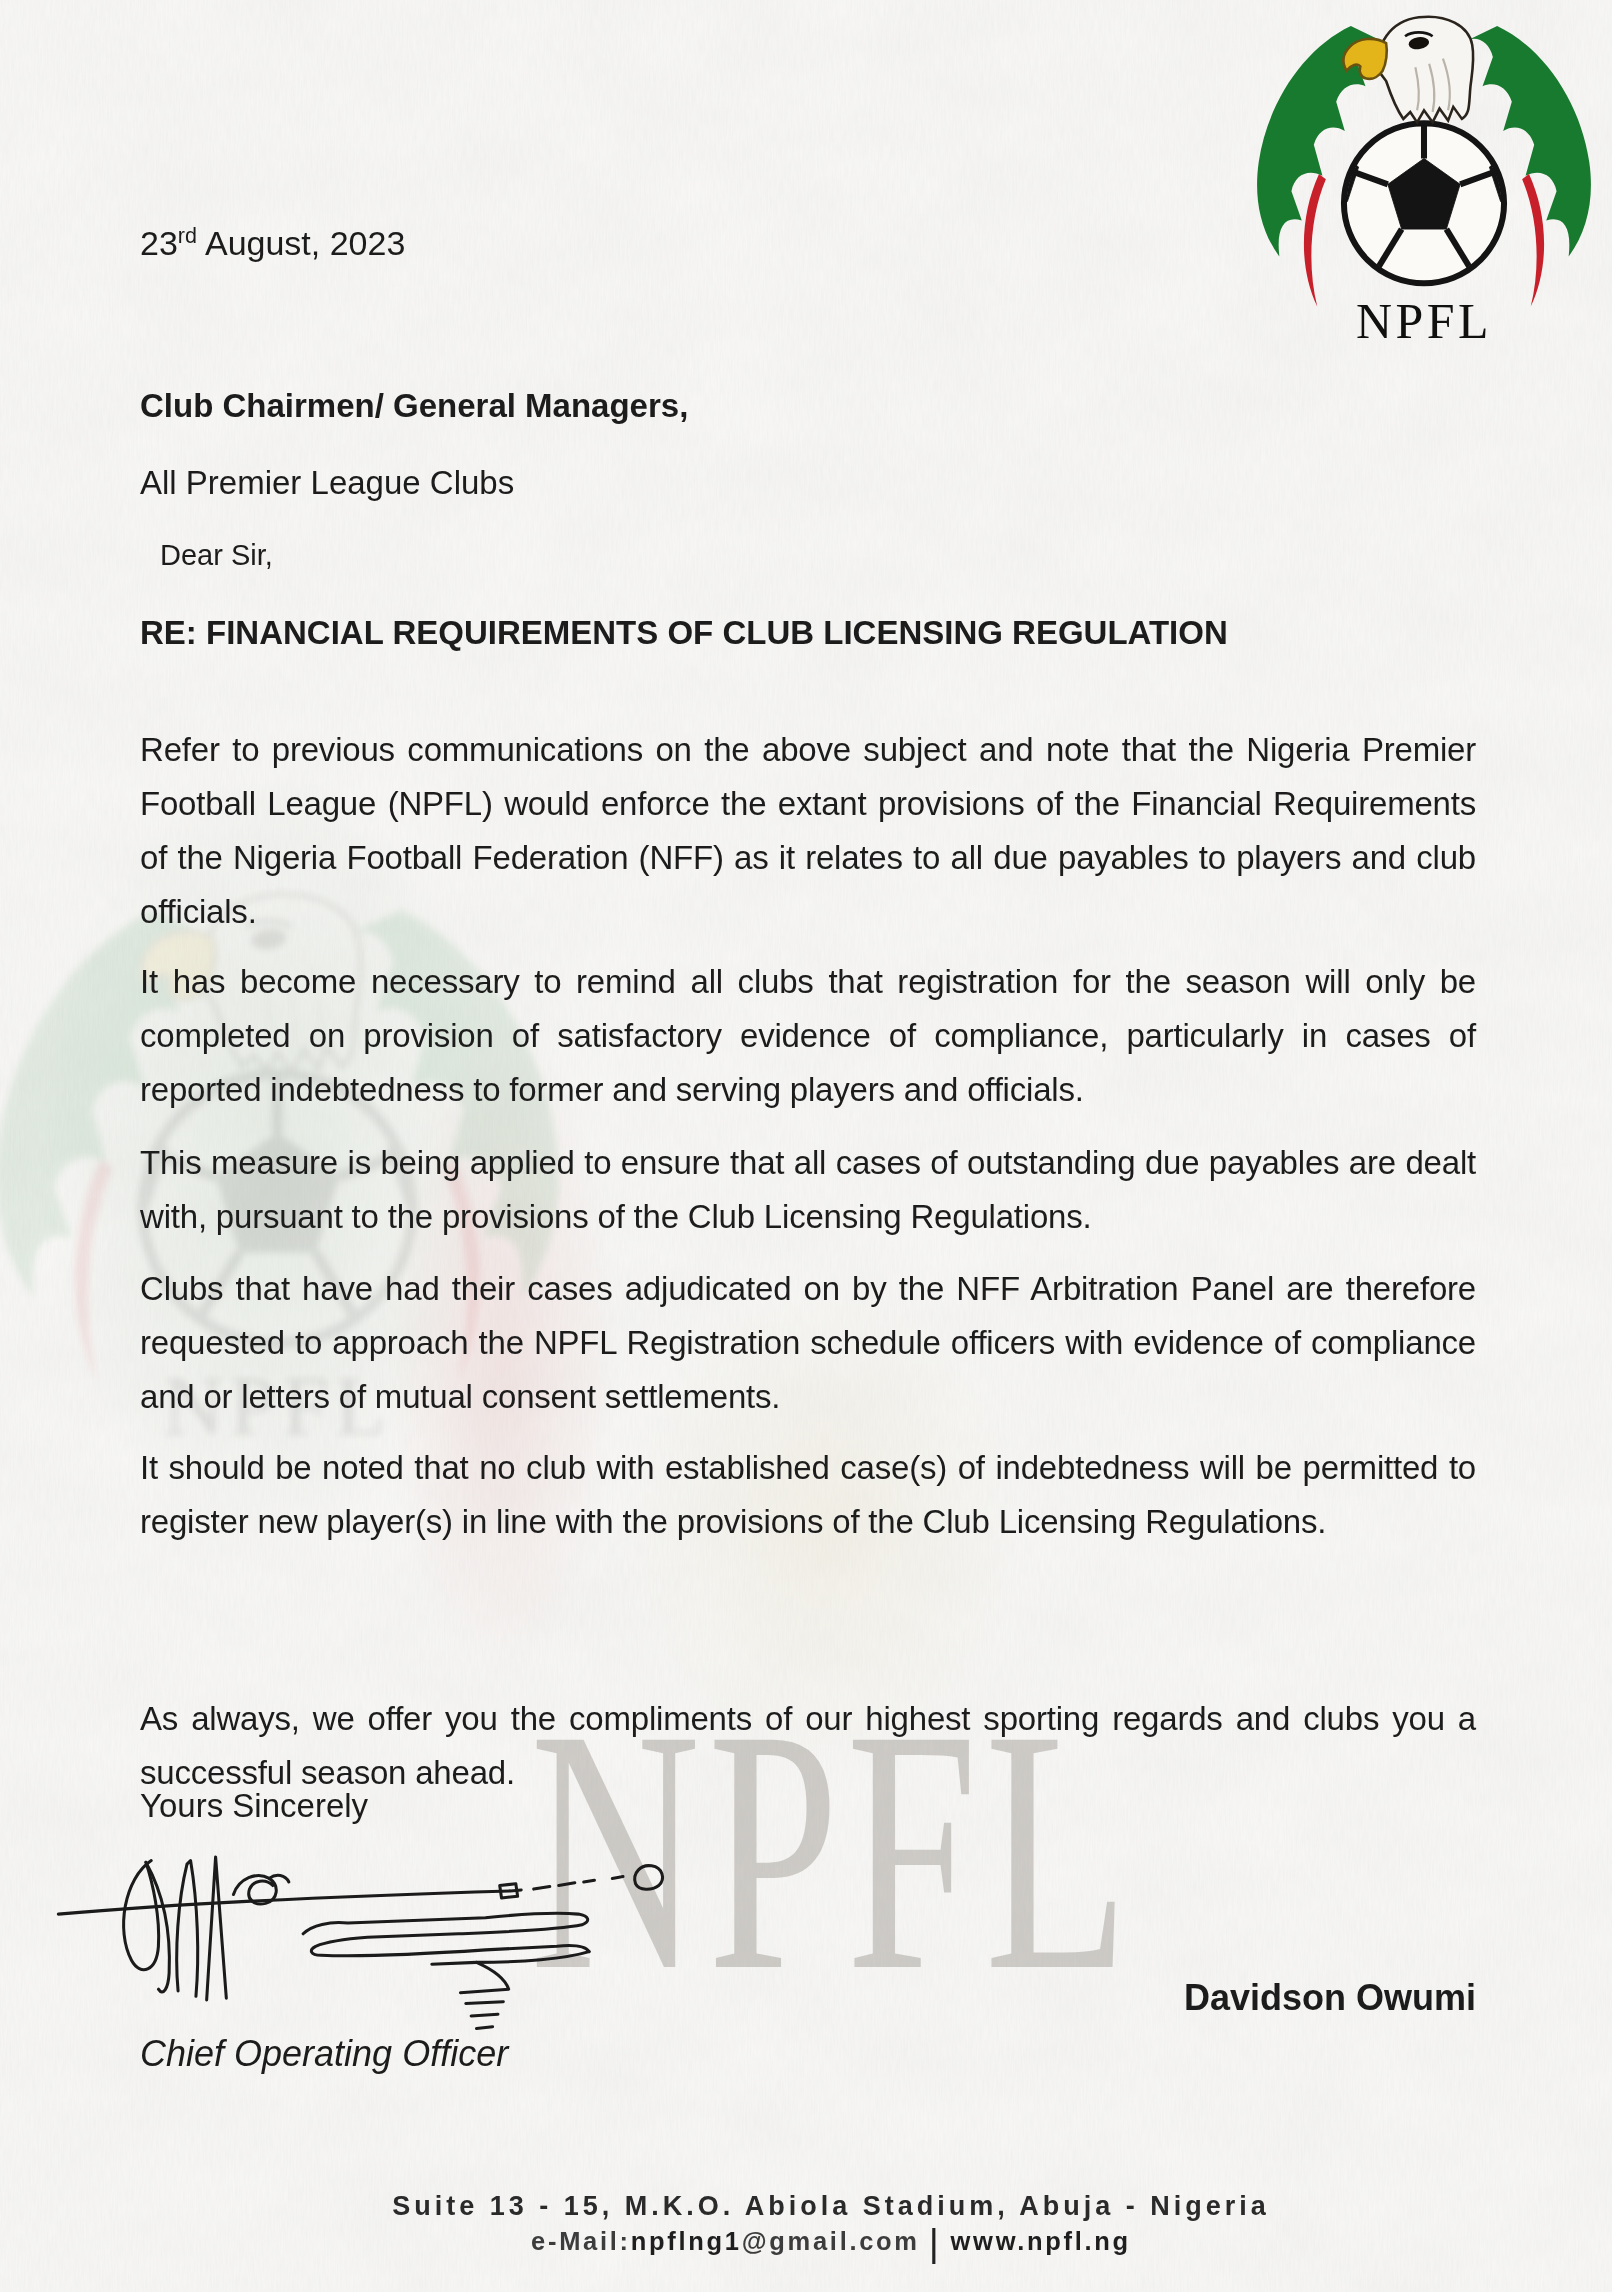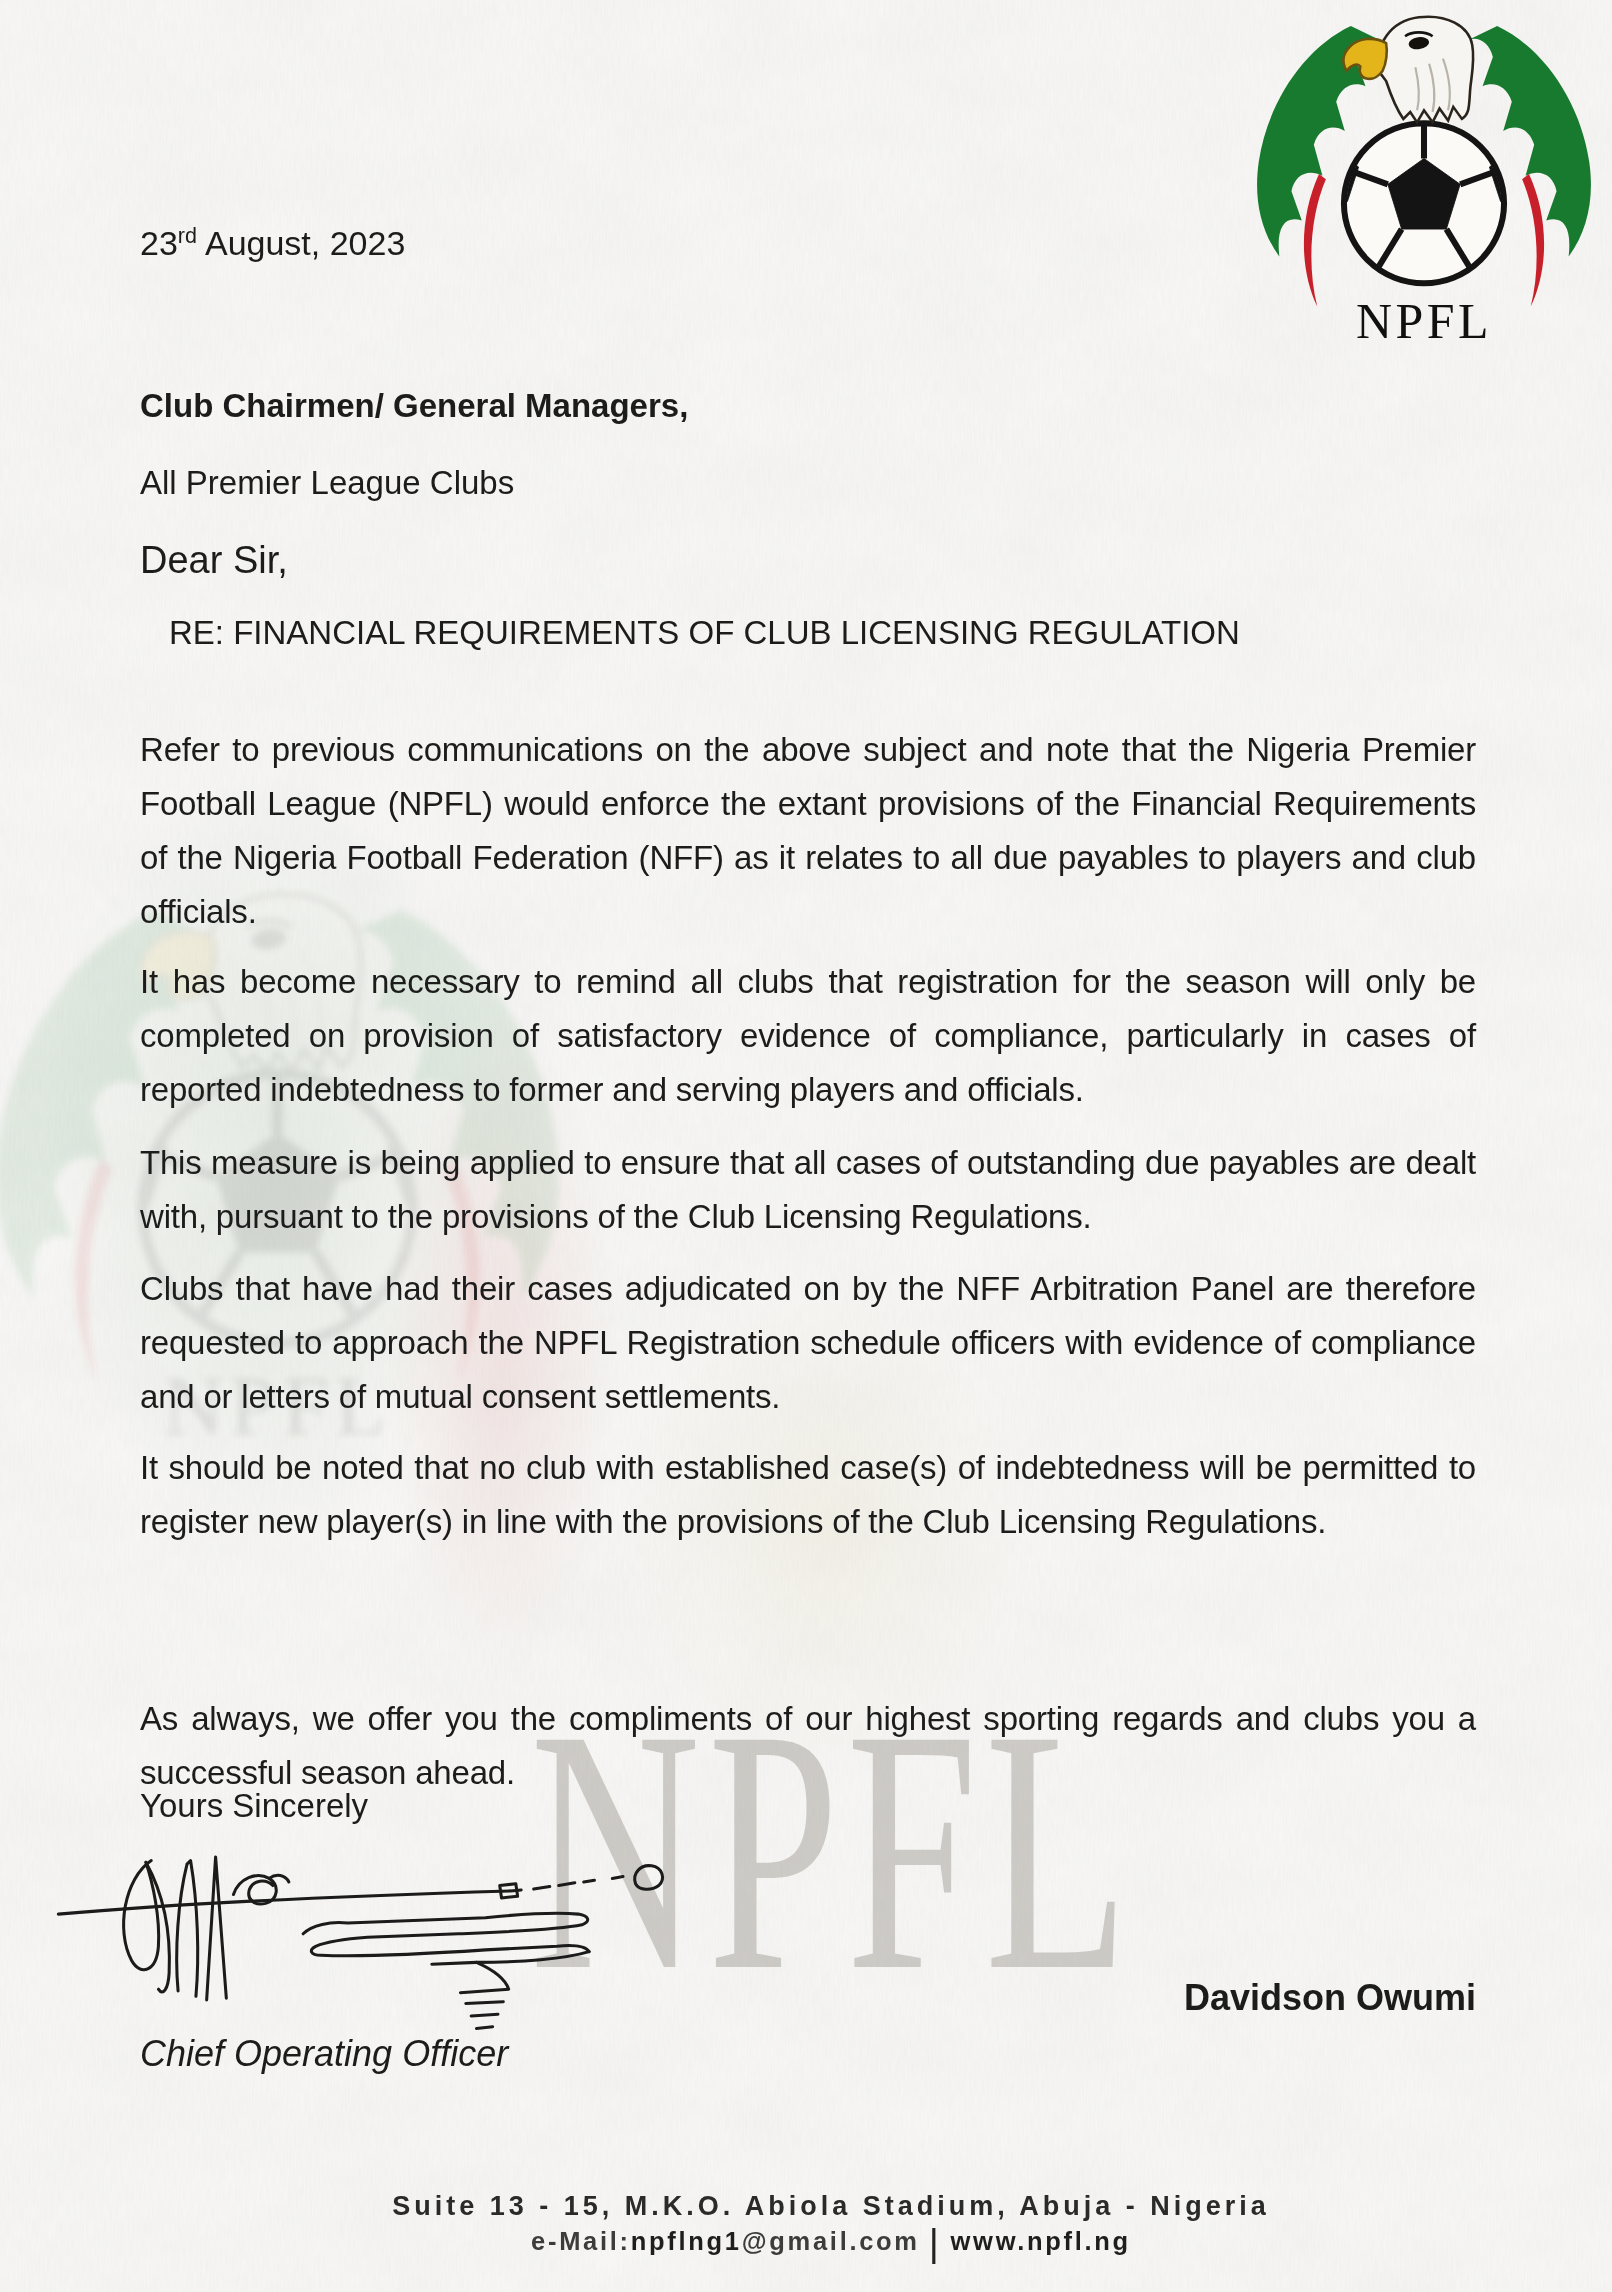--- a/index.html
+++ b/index.html
@@ -25,22 +25,22 @@
     letter-spacing:10.7px;color:rgba(112,106,96,.30);
     transform:scaleX(.68);transform-origin:left top;
   }
   .hdr-logo{position:absolute;left:1243px;top:7.2px;width:362px;height:340px;z-index:2;}
   .block{position:absolute;left:140px;width:1336px;z-index:2;}
   .date-line{top:224px;font-size:34px;}
   .date-line sup{font-size:21.5px;vertical-align:super;line-height:0;}
   .date-rest{margin-left:8px;}
   .r1{top:387px;font-size:33px;font-weight:bold;}
   .r2{top:464px;font-size:33px;}
-  .sal{top:539px;font-size:38px;}
-  .subj{top:614px;font-size:33px;font-weight:normal;margin-left:29px;}
+  .sal{top:539px;font-size:29px;margin-left:20px;}
+  .subj{top:614px;font-size:33px;font-weight:bold;}
   .para{font-size:33px;line-height:54px;text-align:justify;letter-spacing:-0.2px;}
   .p1{top:690px;} .p2{top:922px;} .p3{top:1103px;} .p4{top:1229px;}
   .p5{top:1408px;} .p6{top:1587px;} .p7{top:1659px;}
   .closing{top:1787px;font-size:33px;}
   .sig{position:absolute;left:56px;top:1848px;width:648px;height:193px;z-index:2;}
   .signer-name{top:1977px;font-size:36px;font-weight:bold;text-align:right;}
   .signer-title{top:2033px;font-size:36px;font-weight:normal;font-style:italic;}
   .footer{position:absolute;left:49px;top:2191px;width:1564px;z-index:2;
     text-align:center;color:#2a2a2a;}
   .f1{font-size:27px;font-weight:bold;letter-spacing:4px;}

